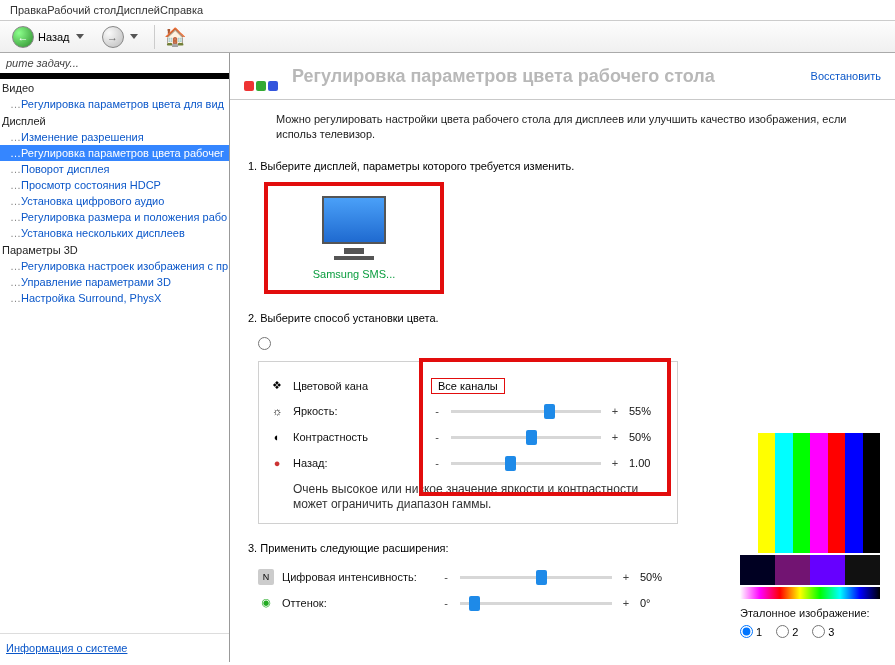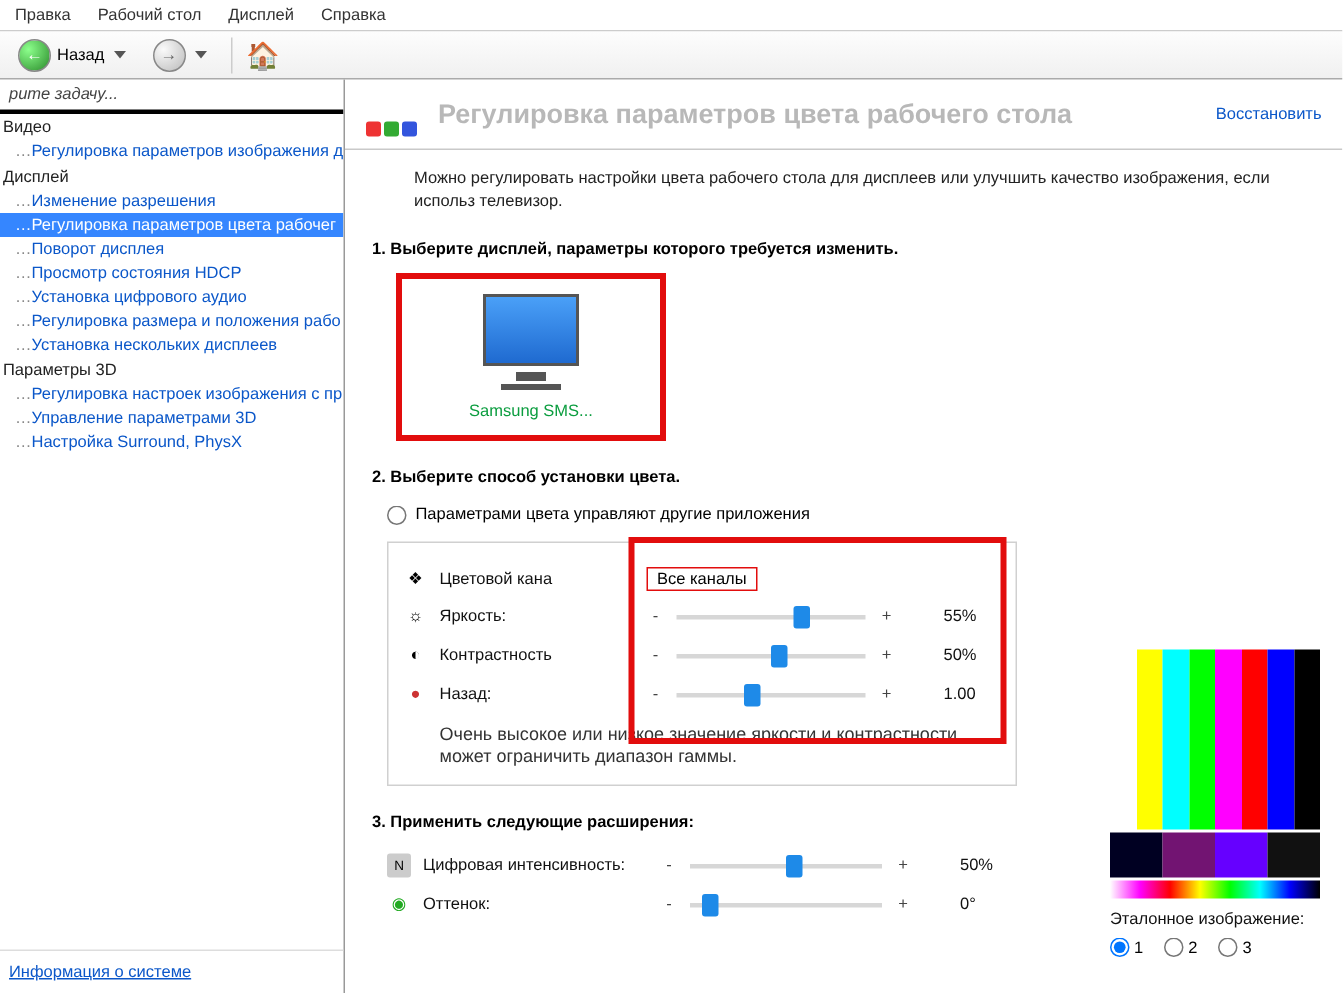--- a/index.html
+++ b/index.html
@@ -1,69 +1,69 @@
 <!DOCTYPE html>
 <html><head>
 <meta charset="utf-8">
 <style>
 * { margin: 0; padding: 0; box-sizing: border-box; font-family: Tahoma, Arial, sans-serif; font-size: 11px; }
 body { background: #fff; width: 895px; height: 665px; overflow: hidden; }
 
-.menubar { display: flex; gap: 18px; padding: 4px 10px; border-bottom: 1px solid #ccc; color: #333; align-items: center; }
+.menubar { display: flex; padding: 4px 10px; border-bottom: 1px solid #ccc; color: #333; align-items: center; }
 .menubar span { cursor: default; }
 
 .toolbar { display: flex; align-items: center; gap: 6px; padding: 4px 6px; border-bottom: 1px solid #aaa; background: linear-gradient(#fdfdfd,#f0f0f0); height: 32px; }
 .tb-btn { display: flex; align-items: center; gap: 4px; padding: 2px 6px; border-radius: 3px; }
 .tb-arrow { width:0;height:0;border-left:4px solid transparent;border-right:4px solid transparent;border-top:5px solid #555; margin-left:2px;}
 .tb-circle { width: 22px; height: 22px; border-radius: 50%; background: radial-gradient(circle at 30% 30%, #fafafa, #bbb); border: 1px solid #888; display: flex; align-items: center; justify-content: center; }
 .tb-circle.green { background: radial-gradient(circle at 30% 30%, #8cff8c, #2a8a2a); }
 .tb-sep { width:1px; height:24px; background:#ccc; margin: 0 4px; }
 .home-icon { font-size: 18px; }
 
 .layout { display: flex; height: calc(100% - 56px); }
 .sidebar { width: 230px; border-right: 1px solid #999; overflow: hidden; display:flex; flex-direction:column; }
-.task-hdr { padding: 4px 6px; font-style: italic; color: #444; border-bottom: 3px solid #000000; }
+.task-hdr { padding: 4px 6px; font-style: italic; color: #444; border-bottom: 6px solid #000000; }
 .tree { flex: 1; overflow: hidden; }
 .tree-cat { padding: 3px 0 2px 2px; color: #222; }
 .tree-item { padding: 2px 0 2px 10px; color: #0b57c9; cursor: pointer; white-space: nowrap; overflow: hidden; text-overflow: clip; }
 .tree-item::before { content: "…"; color: #888; margin-right: 0; display:none;}
 .tree-item .dots { color:#888; }
 .tree-item.selected { background: #3586ff; color: #fff; }
 .info-link { padding: 8px 6px; color: #0b57c9; text-decoration: underline; border-top: 1px solid #ddd; margin-top: auto; }
 
 .content { flex: 1; padding: 0; overflow: hidden; position:relative; }
 .header { display: flex; align-items: center; padding: 8px 14px; border-bottom: 1px solid #c9c9c9; overflow:hidden; }
 .hdr-icon { width: 38px; height: 30px; display: flex; gap:2px; align-items:flex-end; margin-right: 10px; }
 .hdr-icon .sq { width:10px; height:10px; border-radius:2px; }
 .hdr-title { font-size: 18px; font-weight: bold; color: #b8b8b8; flex:1; white-space:nowrap; overflow:hidden; }
 .restore-link { color:#0b57c9; margin-left:auto; }
 
 .desc { padding: 12px 18px 14px 46px; color: #222; line-height: 1.35; }
 
 .section { padding: 4px 18px 14px 18px; }
-.sec-title { font-weight: bold; margin-bottom: 10px; color: #000; }
+.sec-title { font-weight: normal; margin-bottom: 10px; color: #000; }
 
 .display-box { border: 4px solid #e20d0d; padding: 10px 12px; width: 180px; background:#fff; }
 .display-box .monitor { width: 64px; height: 48px; background: linear-gradient(#4aa0f8,#1f6ad0); border: 2px solid #555; margin:0 auto 4px; }
 .display-box .stand { width:20px; height:6px; background:#555; margin:0 auto 2px; }
 .display-box .base { width:40px; height:4px; background:#555; margin:0 auto 8px; }
 .display-box .dlabel { color:#0b9d3f; text-align:center; font-size:11px; }
 
 .mode-row { display:flex; align-items:center; gap:6px; padding:3px 0 3px 10px; }
 .group-box { border:1px solid #d0d0d0; padding:12px 10px 10px 10px; margin-top: 8px; position:relative;}
 .red-box { position:absolute; border:4px solid #e20d0d; top:-4px; left:160px; right:6px; height: 138px; pointer-events:none; }
 
 .row { display:flex; align-items:center; gap:8px; padding:4px 0; }
 .row .icon { width:16px; height:16px; display:flex; align-items:center; justify-content:center; }
 .row .lbl { width: 130px; color:#111; }
 .row .minus, .row .plus { width: 12px; text-align:center; color:#444; }
 .slider { position:relative; flex:1; height:18px; }
 .track { position:absolute; left:0; right:0; top:8px; height:3px; background:#d7d7d7; }
 .thumb { position:absolute; top:2px; width:11px; height:15px; background:#1e8ae8; border-radius:2px; cursor:pointer; }
-.row .val { width:38px; text-align:left; color:#111;margin-left:24px; }
+.row .val { width:38px; text-align:left; color:#111; }
 
 .hint { padding: 6px 0 0 24px; color:#333; font-size:12px; line-height:1.3; }
 
 .right-panel { position:absolute; top:380px; right:15px; width:140px; }
 .colorbars { height: 120px; display:flex; }
 .colorbars div { flex:1; }
 .cb1{background:#fff;}.cb2{background:#ff0;}.cb3{background:#0ff;}.cb4{background:#0f0;}.cb5{background:#f0f;}.cb6{background:#f00;}.cb7{background:#00f;}.cb8{background:#000;}
 .mini { height:30px; display:flex; margin-top:2px;}
 .mini div{flex:1;}
 .mc1{background:#002;} .mc2{background:#721472;} .mc3{background:#60f;} .mc4{background:#111;}
@@ -100,21 +100,21 @@
   </div>
   <div class="tb-sep"></div>
   <span class="home-icon">🏠</span>
 </div>
 
 <div class="layout">
   <div class="sidebar">
     <div class="task-hdr">рите задачу...</div>
     <div class="tree">
       <div class="tree-cat">Видео</div>
-      <div class="tree-item"><span class="dots">…</span><span>Регулировка параметров изображения д</span></div>
+      <div class="tree-item"><span class="dots">…</span><span>Регулировка параметров цвета для вид</span></div>
 
       <div class="tree-cat">Дисплей</div>
       <div class="tree-item"><span class="dots">…</span><span>Изменение разрешения</span></div>
       <div class="tree-item selected"><span class="dots" style="color:#fff;">…</span><span>Регулировка параметров цвета рабочег</span></div>
       <div class="tree-item"><span class="dots">…</span><span>Поворот дисплея</span></div>
       <div class="tree-item"><span class="dots">…</span><span>Просмотр состояния HDCP</span></div>
       <div class="tree-item"><span class="dots">…</span><span>Установка цифрового аудио</span></div>
       <div class="tree-item"><span class="dots">…</span><span>Регулировка размера и положения рабо</span></div>
       <div class="tree-item"><span class="dots">…</span><span>Установка нескольких дисплеев</span></div>
 
@@ -146,21 +146,20 @@
         <div class="stand"></div>
         <div class="base"></div>
         <div class="dlabel">Samsung SMS...</div>
       </div>
     </div>
 
     <div class="section">
       <div class="sec-title">2. Выберите способ установки цвета.</div>
       <div class="mode-row">
           <input type="radio" name="m" style="">
-          <span>Параметрами цвета управляют другие приложения</span>
         </div>
 
       <div class="group-box" style="margin-left:10px; width:420px;">
         <div class="red-box"></div>
         <div class="row">
           <span class="icon">❖</span>
           <span class="lbl">Цветовой кана</span>
           <span style="border:1px solid #e20d0d; padding:1px 6px;">Все каналы</span>
         </div>
         <div class="row">

